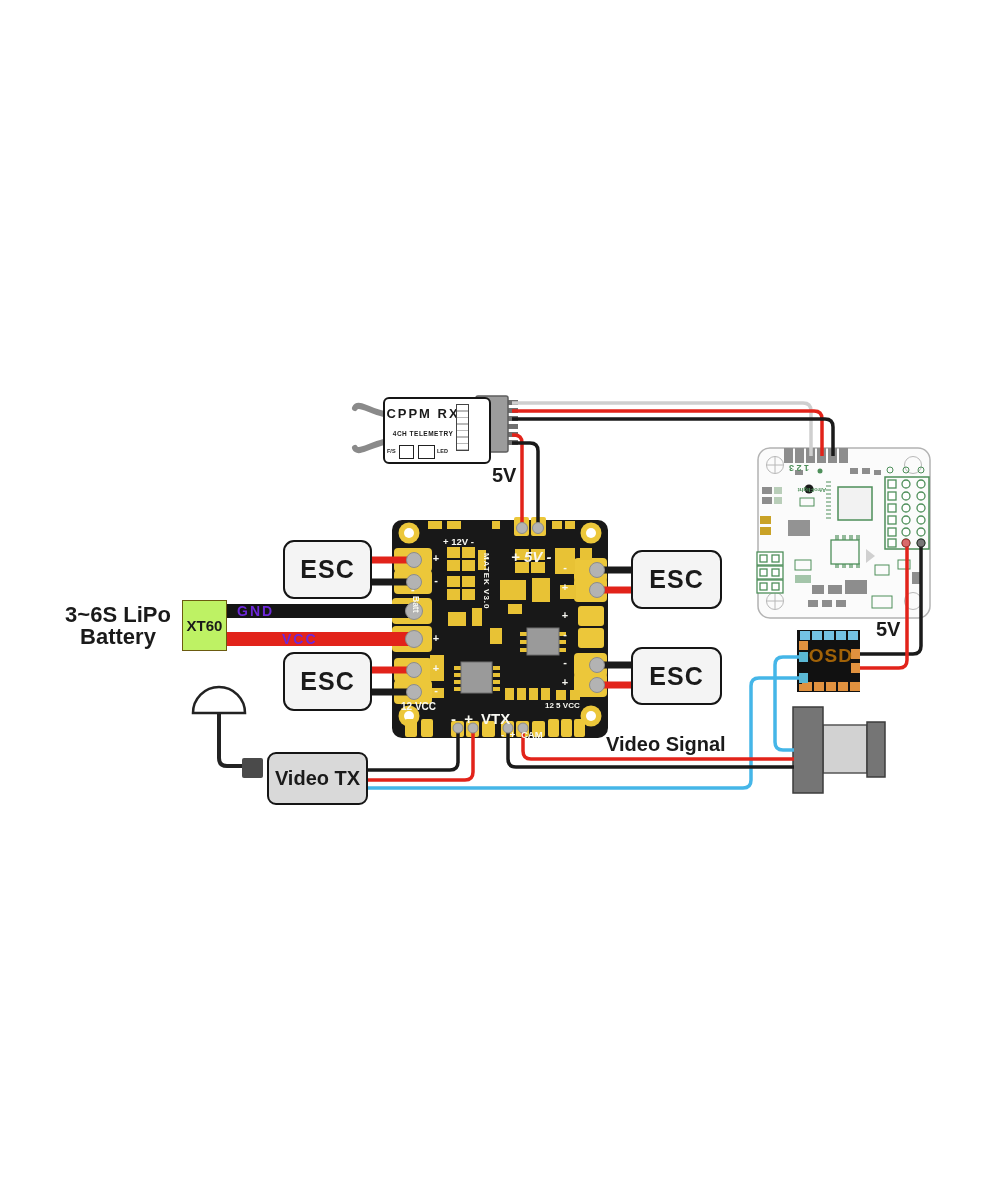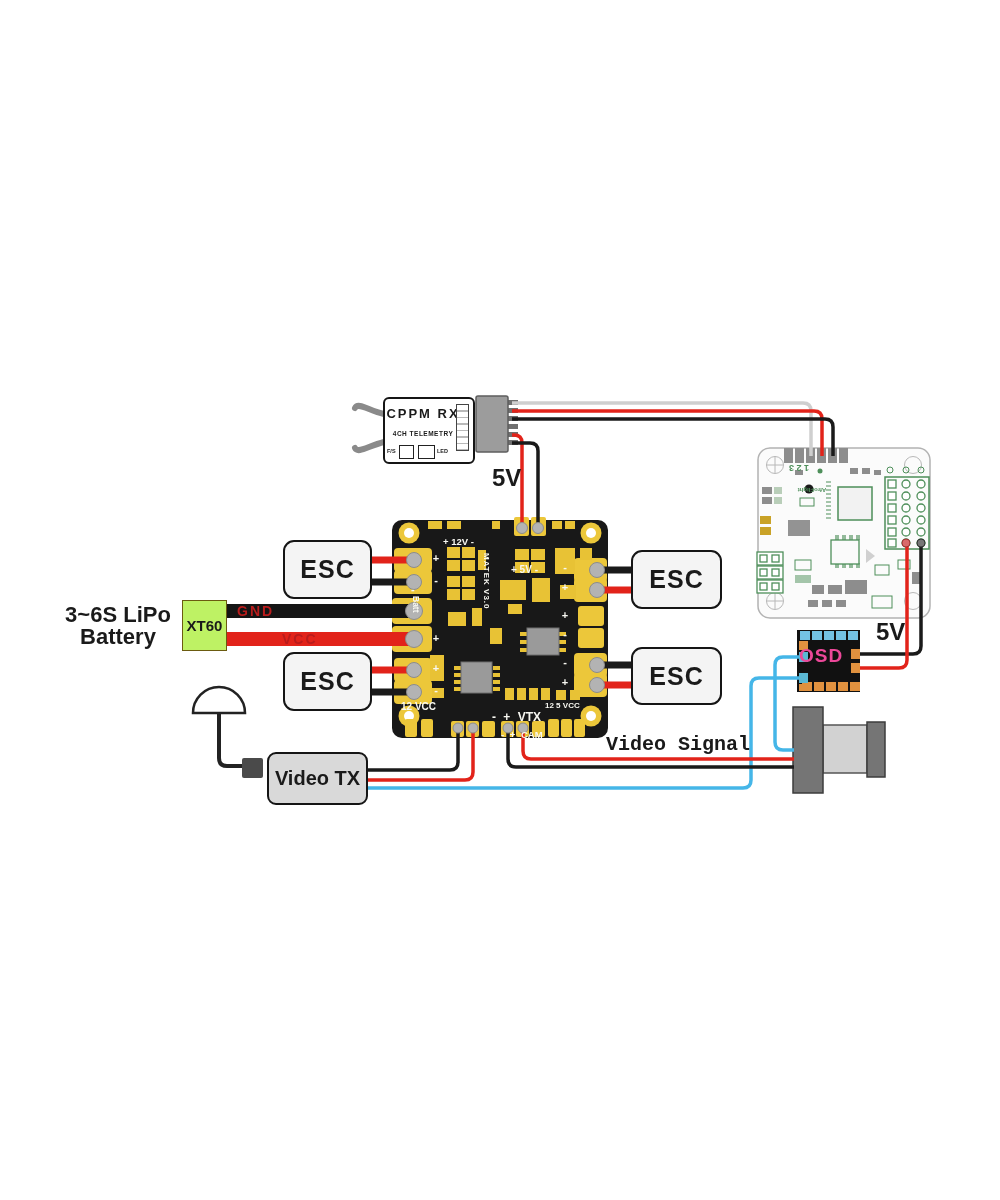--- a/index.html
+++ b/index.html
@@ -3,38 +3,38 @@
 <meta charset="utf-8">
 <style>
   html,body{margin:0;padding:0;background:#fff;}
   #canvas{position:relative;width:1000px;height:1200px;background:#ffffff;overflow:hidden;
           font-family:"Liberation Sans","DejaVu Sans",sans-serif;color:#1a1a1a;}
   #wires-svg{position:absolute;left:0;top:0;}
   .box{position:absolute;border:2.5px solid #151515;border-radius:11px;background:#f4f4f4;
        display:flex;align-items:center;justify-content:center;font-weight:bold;}
   .esc{width:85px;height:55px;font-size:25px;letter-spacing:1px;}
   .videotx{width:97px;height:49px;background:#d9d9d9;border-radius:9px;font-size:20px;}
-  .rxbox{width:88px;height:63px;background:#ffffff;border-radius:6px;display:block;}
+  .rxbox{width:88px;height:63px;background:#ffffff;border-radius:6px;display:block;padding-left:16px;}
   .rx-title{position:absolute;left:0;top:7px;width:76px;text-align:center;font-weight:bold;
             font-size:13px;letter-spacing:2px;}
   .rx-sub{position:absolute;left:0;top:31px;width:76px;text-align:center;font-weight:bold;
           font-size:6.5px;letter-spacing:.5px;}
   .rx-header{position:absolute;left:71px;top:5px;width:11px;height:45px;border:1px solid #444;
              background:repeating-linear-gradient(180deg,#fff 0 5px,#b9b9b9 5px 6.5px);}
   .rx-sq{position:absolute;border:1.5px solid #222;background:#fff;}
   .rx-tiny{position:absolute;font-size:5.5px;font-weight:bold;}
   .xt60{position:absolute;left:182px;top:600px;width:43px;height:49px;background:#bef264;
         border:1.5px solid #6b5b10;display:flex;align-items:center;justify-content:center;
         font-weight:bold;font-size:15px;}
-  .wirelabel{position:absolute;color:#b91c1c;font-weight:bold;font-size:14px;letter-spacing:2px;line-height:14px;}
+  .wirelabel{position:absolute;color:#6d28d9;font-weight:bold;font-size:14px;letter-spacing:2px;line-height:14px;}
   .battery{position:absolute;left:52px;top:604px;width:132px;text-align:center;font-weight:bold;
            font-size:22px;line-height:22px;}
-  .biglabel{position:absolute;font-weight:bold;font-size:24px;text-align:center;}
-  .vsignal{position:absolute;left:606px;top:733px;font-weight:bold;font-size:20px;font-family:Liberation Mono, monospace;}
-  .osdlabel{position:absolute;left:799px;top:645px;width:54px;text-align:left;color:#ec4899;
+  .biglabel{position:absolute;font-weight:bold;font-size:20px;text-align:center;}
+  .vsignal{position:absolute;left:606px;top:733px;font-weight:bold;font-size:20px;}
+  .osdlabel{position:absolute;left:799px;top:645px;width:54px;text-align:right;color:#a16207;
             font-weight:bold;font-size:19px;letter-spacing:1px;}
   .pdbtext{position:absolute;color:#f8f8f2;font-weight:bold;}
   .pdb-vert{writing-mode:vertical-rl;}
   .mark{position:absolute;color:#f8f8f2;font-weight:bold;font-size:11px;width:10px;text-align:center;line-height:11px;}
   .fctext{position:absolute;color:#4e8f5a;font-weight:bold;transform:rotate(180deg);}
 </style>
 </head>
 <body>
 
 <div id="canvas">
@@ -400,26 +400,26 @@
   <div class="biglabel" style="left:876px;top:618px;">5V</div>
 
   <div class="box videotx" style="left:267px;top:752px;justify-content:center;">
     <span>Video TX</span>
   </div>
   <div class="vsignal">Video Signal</div>
 
   <div class="osdlabel">OSD</div>
 
   <div class="pdbtext" style="left:443px;top:536px;font-size:9.5px;">+ 12V -</div>
-  <div class="pdbtext" style="left:511px;top:564px;font-size:10px;">+ 5V -</div>
+  <div class="pdbtext" style="left:511px;top:548px;font-size:15px;font-style:italic;">+ 5V -</div>
   <div class="pdbtext pdb-vert" style="left:482px;top:553px;font-size:8px;letter-spacing:1px;">MATEK V3.0</div>
   <div class="pdbtext" style="left:411px;top:583px;font-size:11px;">-</div>
   <div class="pdbtext pdb-vert" style="left:411px;top:596px;font-size:8.5px;">Batt</div>
   <div class="pdbtext" style="left:401px;top:701px;font-size:10px;">12 VCC</div>
-  <div class="pdbtext" style="left:451px;top:710px;font-size:12px;word-spacing:4px;margin-left:41px;">- + VTX</div>
+  <div class="pdbtext" style="left:451px;top:710px;font-size:15px;word-spacing:4px;">- + VTX</div>
   <div class="pdbtext" style="left:501px;top:729px;font-size:9.5px;word-spacing:3px;">- + CAM</div>
   <div class="pdbtext" style="left:545px;top:701px;font-size:8px;">12 5 VCC</div>
 
   <div class="mark" style="left:431px;top:553px;">+</div>
   <div class="mark" style="left:431px;top:575px;">-</div>
   <div class="mark" style="left:431px;top:633px;">+</div>
   <div class="mark" style="left:431px;top:663px;">+</div>
   <div class="mark" style="left:431px;top:685px;">-</div>
   <div class="mark" style="left:560px;top:562px;">-</div>
   <div class="mark" style="left:560px;top:582px;">+</div>

